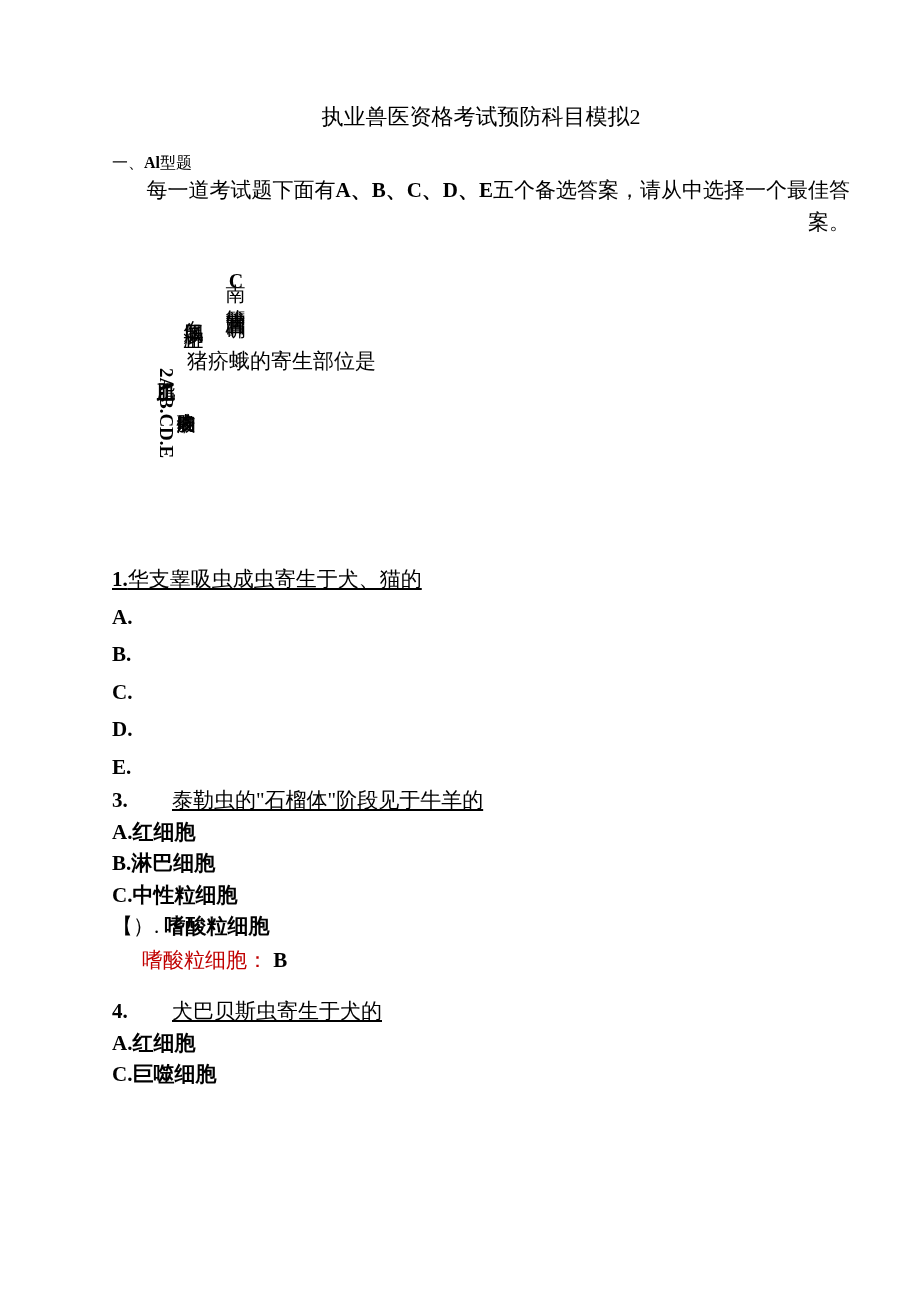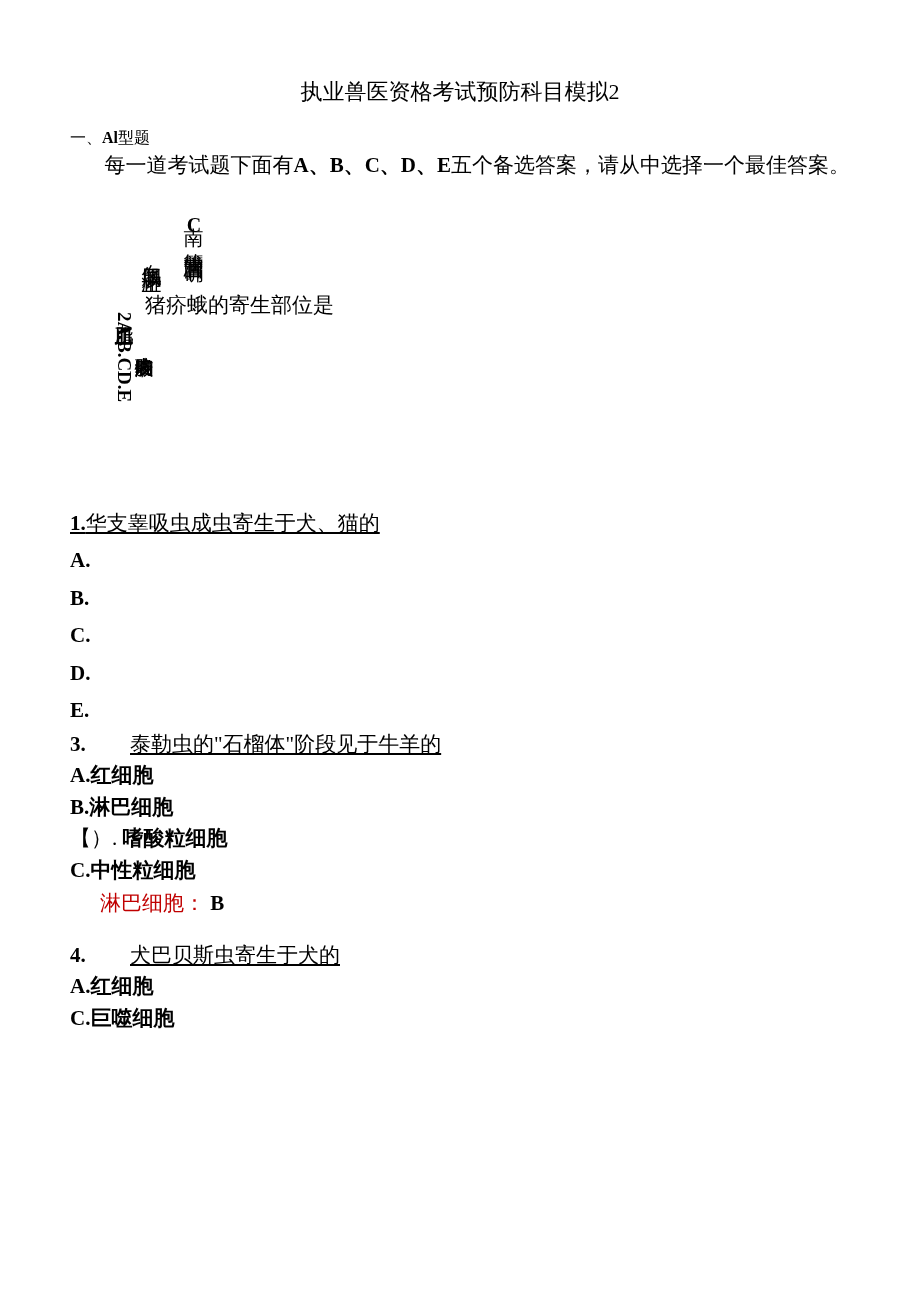--- a/index.html
+++ b/index.html
@@ -3,25 +3,26 @@
 <meta charset="utf-8">
 <style>
   body {
     margin: 0;
     padding: 0;
     background: #ffffff;
     font-family: "SimSun", "宋体", serif;
     width: 920px;
   }
   .page {
-    padding: 75px 70px 60px 70px;
+    padding: 100px 70px 60px 70px;
     box-sizing: border-box;
     font-size: 21px;
     line-height: 1.5;
     color: #000;
+    margin-left: 42px;
   }
   .title {
     text-align: center;
     font-size: 22px;
     margin-bottom: 18px;
   }
   .section-head {
     font-size: 16px;
   }
   .bold {
@@ -143,24 +144,24 @@
   <div class="opt">B.</div>
   <div class="opt">C.</div>
   <div class="opt">D.</div>
   <div class="opt">E.</div>
 
   <div class="q-line">
     <span class="bold spaced-num">3.</span><span>泰勒虫的"石榴体"阶段见于牛羊的</span>
   </div>
   <div><span class="bold">A.</span><span class="opt-txt">红细胞</span></div>
   <div><span class="bold">B.</span><span class="opt-txt">淋巴细胞</span></div>
+  <div><span class="bold">C.</span><span class="opt-txt">中性粒细胞</span></div>
   <div><span>【）.</span> <span class="opt-txt">嗜酸粒细胞</span></div>
-  <div><span class="bold">C.</span><span class="opt-txt">中性粒细胞</span></div>
   <div class="ans">
-    <span>淋巴细胞：</span> <span class="ans-letter">B</span>
+    <span>嗜酸粒细胞：</span> <span class="ans-letter">B</span>
   </div>
 
   <div style="height:18px;"></div>
 
   <div class="q-line">
     <span class="bold spaced-num">4.</span><span>犬巴贝斯虫寄生于犬的</span>
   </div>
   <div><span class="bold">A.</span><span class="opt-txt">红细胞</span></div>
   <div><span class="bold">C.</span><span class="opt-txt">巨噬细胞</span></div>
 

